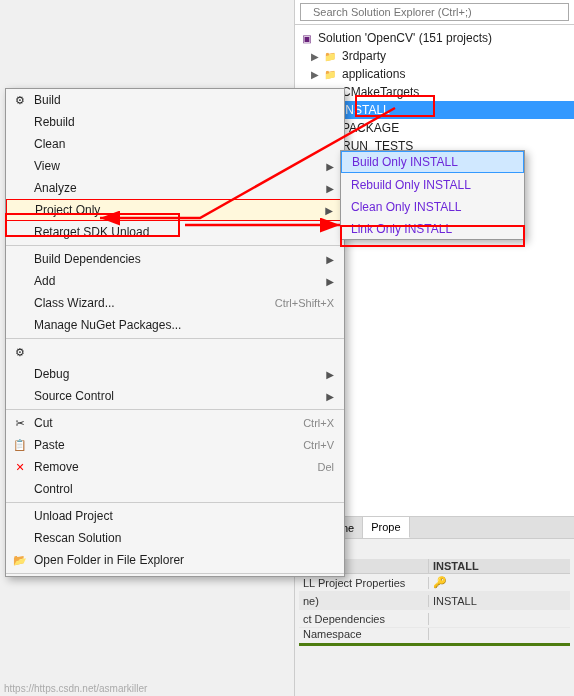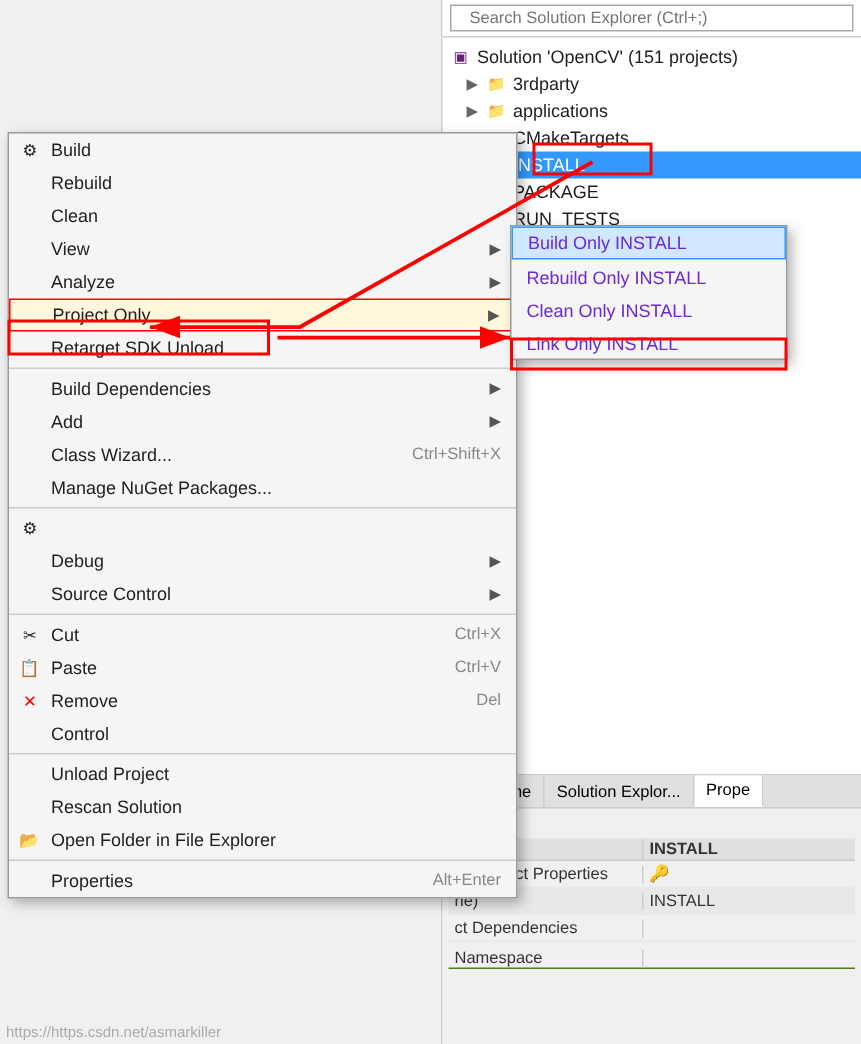--- a/index.html
+++ b/index.html
@@ -303,23 +303,20 @@
       <span>extra</span>
     </div>
   </div>
 </div>
 
 <div class="bottom-panel" style="left:295px; width:279px; height:180px; bottom:0;">
   <div class="tabs-bar">
     <div class="tab">
       <span>VA Outline</span>
     </div>
-    <div class="tab">
-      <span>Solution Explor...</span>
-    </div>
     <div class="tab active">
       <span>Prope</span>
     </div>
   </div>
   <div style="padding:4px; font-size:11px; color:#333;">
     <div style="font-weight:bold; padding:2px 0;">ies</div>
     <div style="display:flex; border-bottom:1px solid #ccc; background:#e0e0e0;">
       <div style="width:130px; font-size:11px; padding:1px 4px; border-right:1px solid #ccc;"></div>
       <div style="font-size:11px; padding:1px 4px; font-weight:bold;">INSTALL</div>
     </div>
@@ -328,21 +325,21 @@
       <div style="font-size:11px; padding-left:4px;">🔑</div>
     </div>
     <div style="display:flex; height:18px; align-items:center; border-bottom:1px solid #e8e8e8; background:#e8e8e8;">
       <div style="width:130px; font-size:11px; padding-left:4px; border-right:1px solid #ccc;">ne)</div>
       <div style="font-size:11px; padding-left:4px;">INSTALL</div>
     </div>
     <div style="display:flex; height:18px; align-items:center; border-bottom:1px solid #e8e8e8;">
       <div style="width:130px; font-size:11px; padding-left:4px; border-right:1px solid #ccc;">ct Dependencies</div>
       <div style="font-size:11px; padding-left:4px;"></div>
     </div>
-    <div style="display:flex; height:18px; align-items:flex-end; border-bottom:1px solid #4d7c0f;">
+    <div style="display:flex; height:18px; align-items:flex-start; border-bottom:3px solid #4d7c0f;">
       <div style="width:130px; font-size:11px; padding-left:4px; border-right:1px solid #ccc;">Namespace</div>
       <div style="font-size:11px; padding-left:4px;"></div>
     </div>
   </div>
 </div>
 
 <div class="context-menu">
 
   <div class="menu-item">
     <span class="menu-item-icon">⚙</span>
@@ -444,24 +441,20 @@
   <div class="menu-item">
     <span>Rescan Solution</span>
   </div>
 
   <div class="menu-item">
     <span class="menu-item-icon">📂</span>
     <span>Open Folder in File Explorer</span>
   </div>
   <div class="menu-separator"></div>
 
-  <div class="menu-item">
-    <span>Properties</span>
-    <span class="shortcut">Alt+Enter</span>
-  </div>
 </div>
 
 <div class="sub-context-menu">
   <div class="sub-menu-item highlighted">
     <span>Build Only INSTALL</span>
   </div>
   <div class="sub-menu-item">
     <span>Rebuild Only INSTALL</span>
   </div>
   <div class="sub-menu-item">

